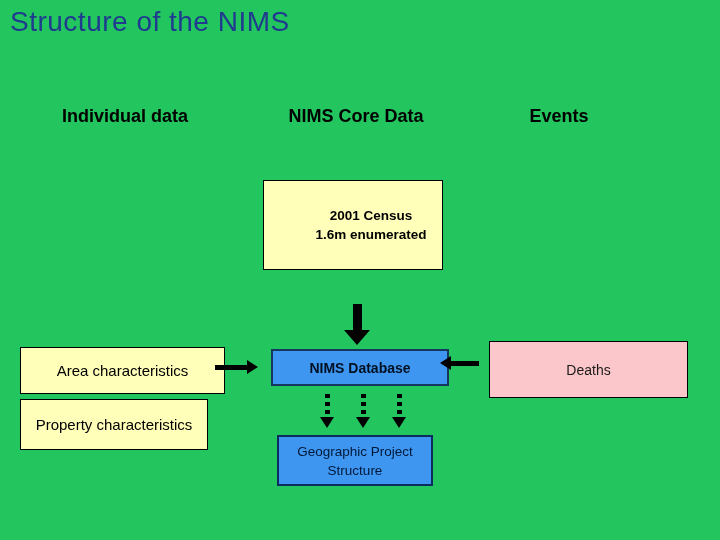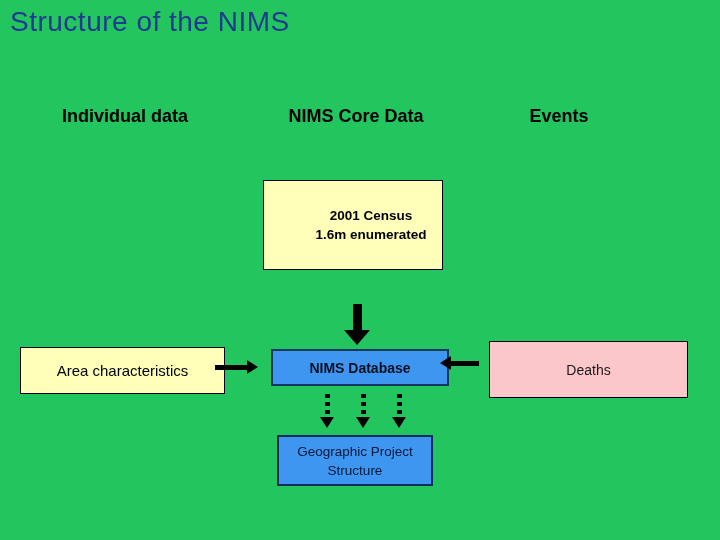--- a/index.html
+++ b/index.html
@@ -137,20 +137,23 @@
   <div class="box yellow box-census">
     <div>2001 Census</div>
     <div>1.6m enumerated</div>
   </div>
 
 
   <div class="box yellow box-area">
     <div>Area characteristics</div>
   </div>
 
+  <div class="box yellow box-property">
+    <div>Property characteristics</div>
+  </div>
 
   <div class="box blue box-nimsdb">
     <div>NIMS Database</div>
   </div>
 
   <div class="box pink box-deaths">
     <div>Deaths</div>
   </div>
 
   <div class="box blue box-individual">

